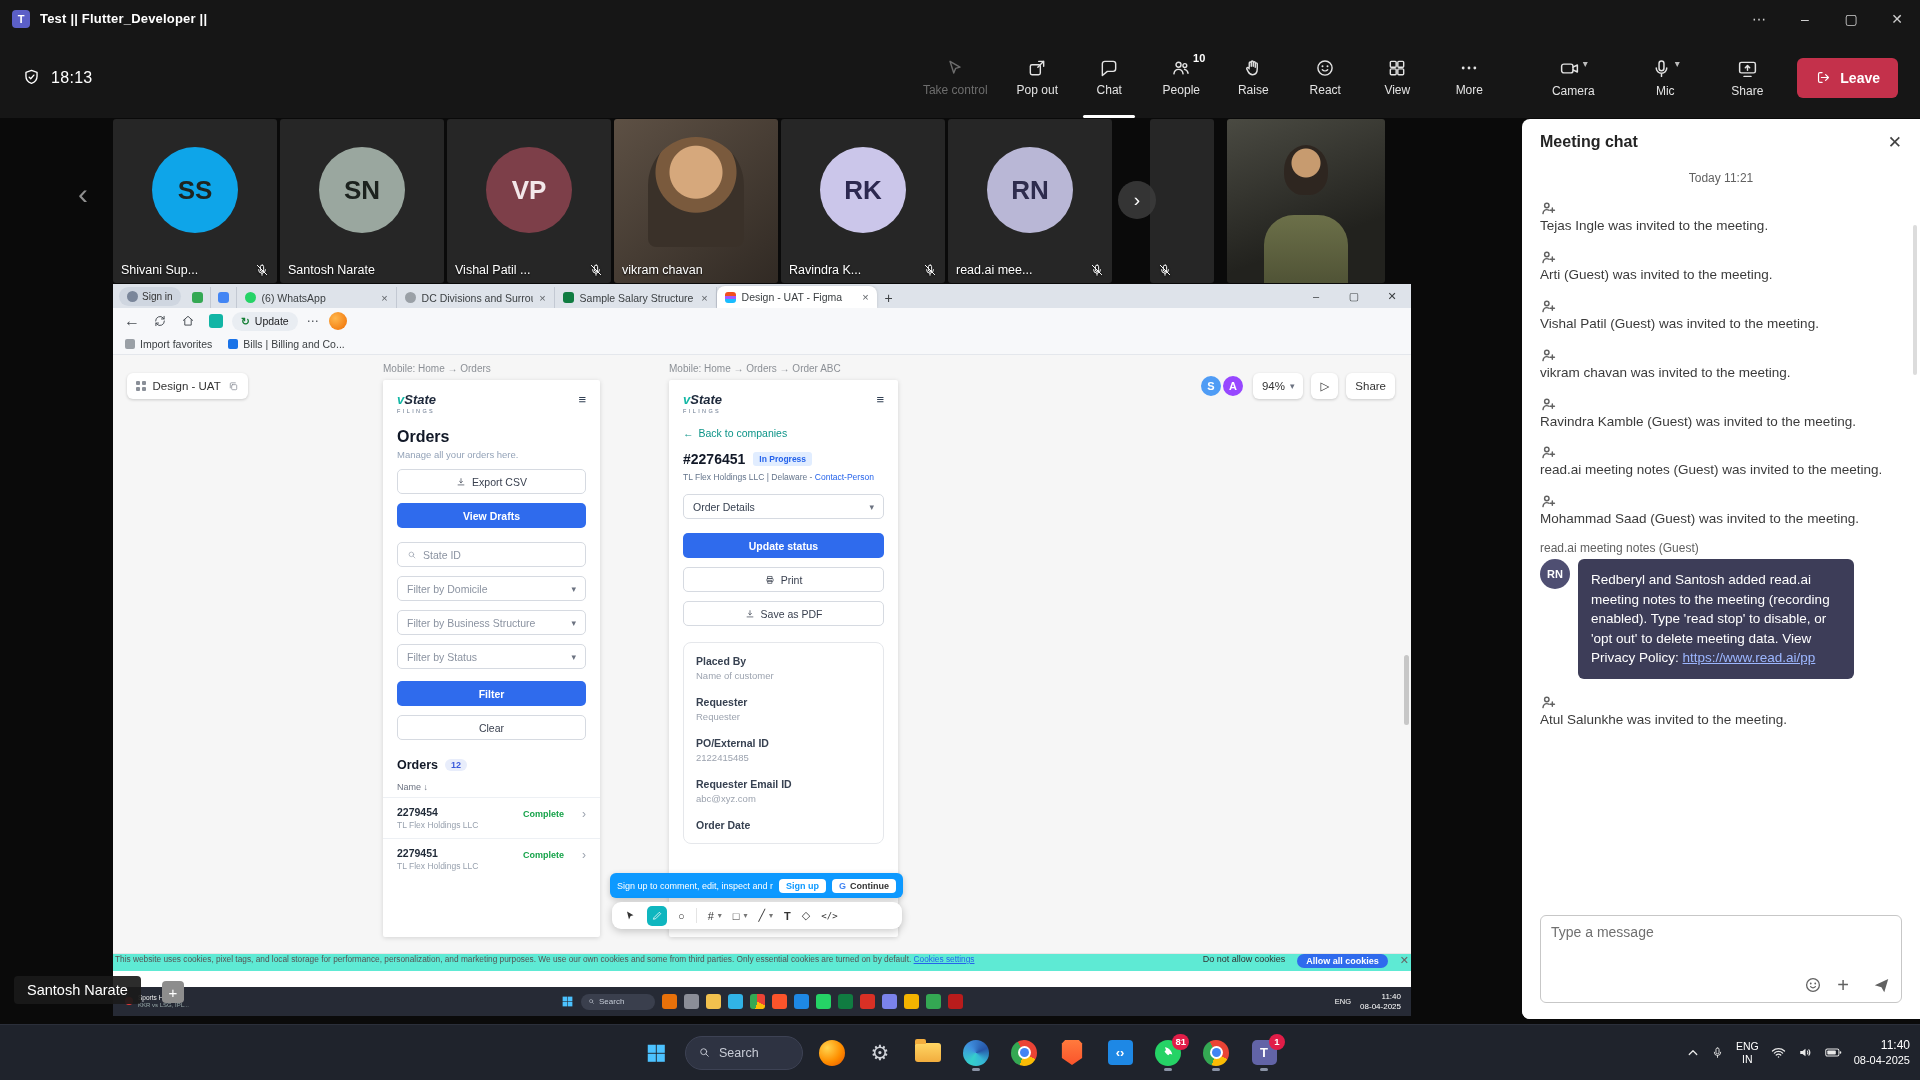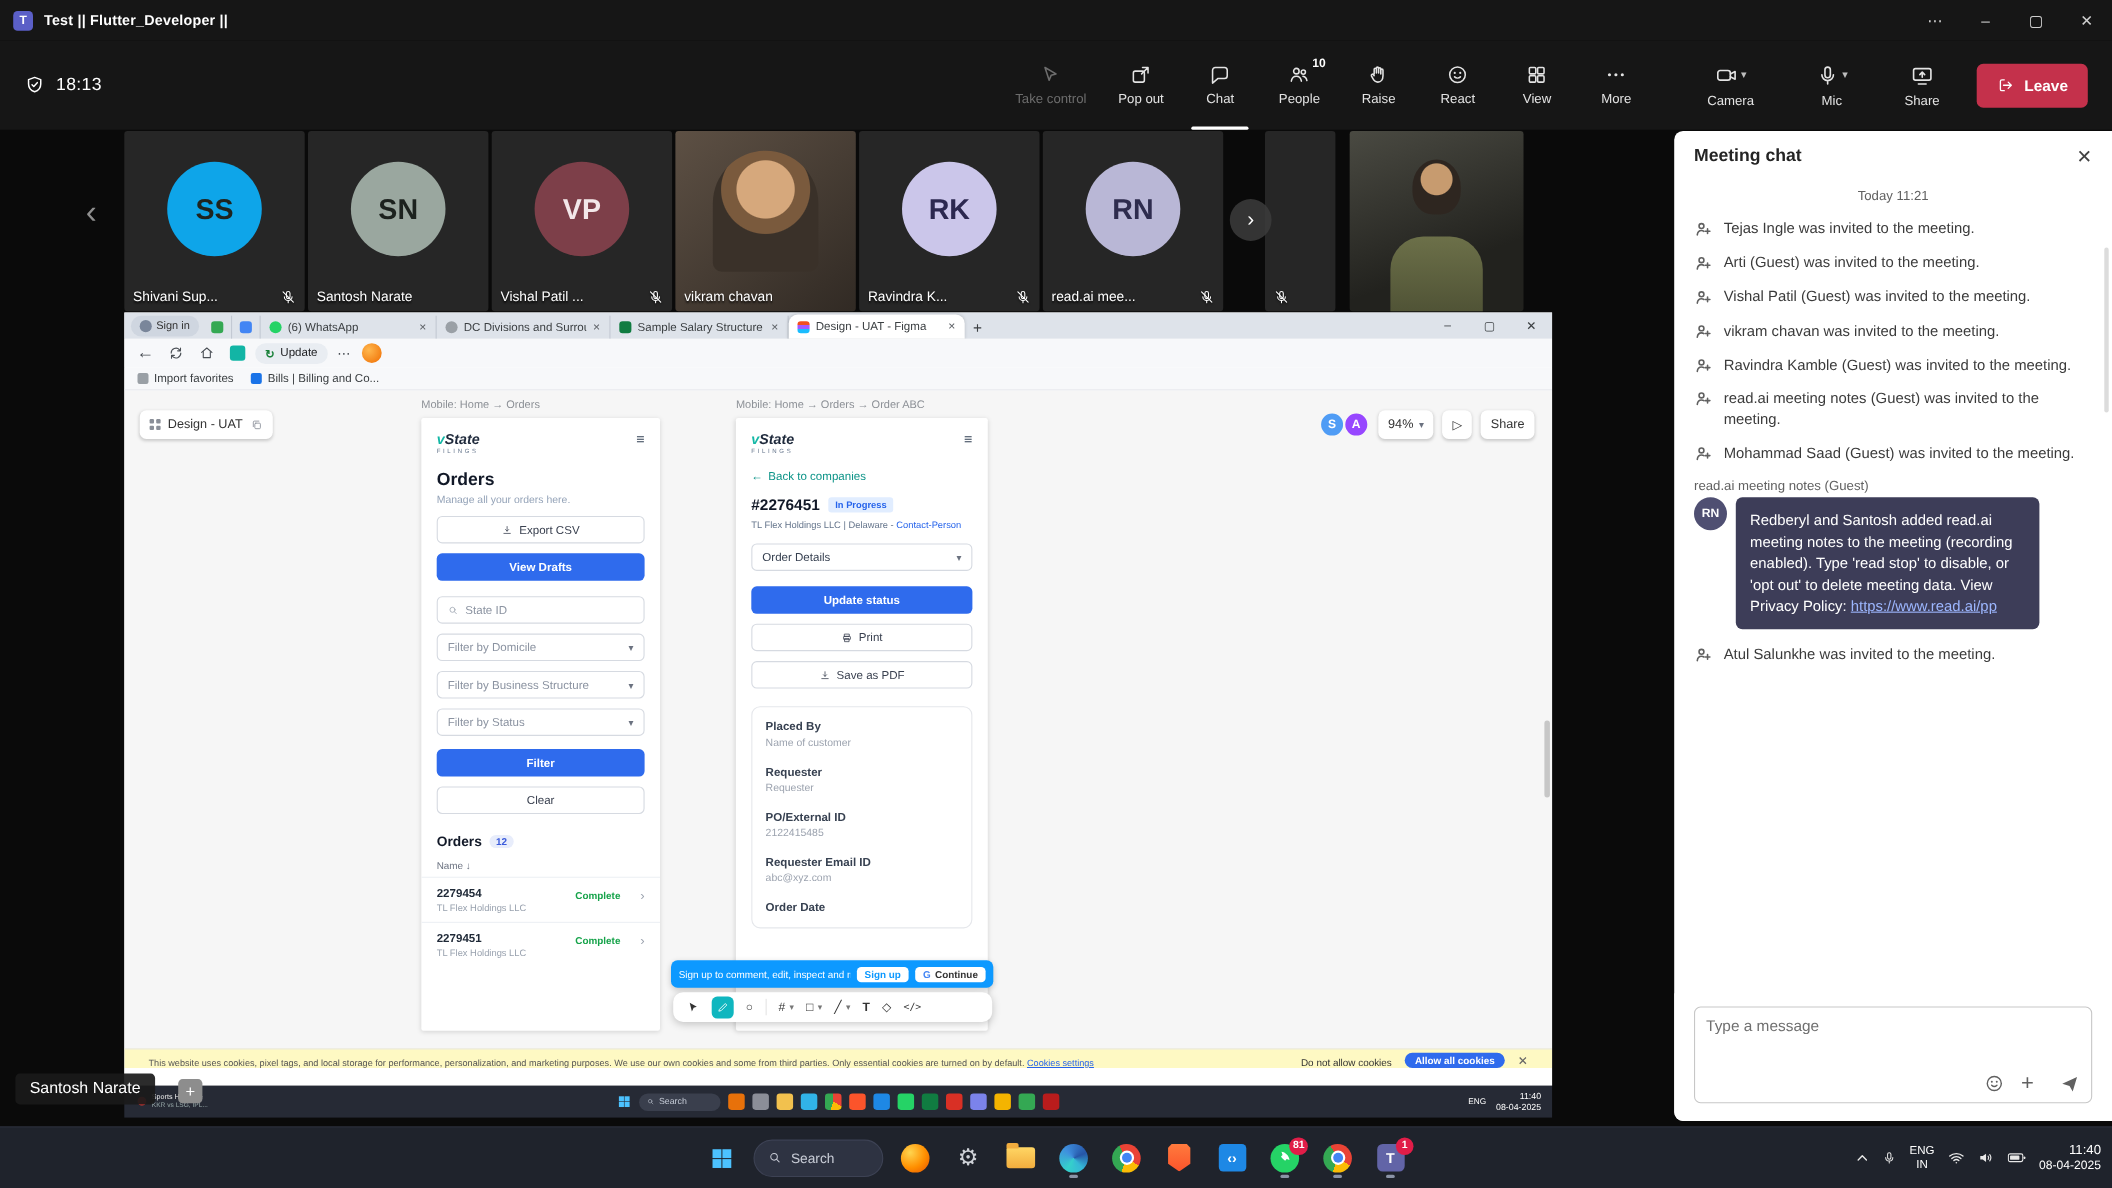--- a/index.html
+++ b/index.html
@@ -16,21 +16,21 @@
   .wc{width:46px;height:100%;display:flex;align-items:center;justify-content:center;color:#cfcfcf;font-size:14px;}
 
   
   .toolbar{position:absolute;top:37px;left:0;right:0;height:81px;background:#161616;display:flex;align-items:center;color:#e8e8e8;}
   .timer-group{display:flex;align-items:center;gap:10px;margin-left:22px;color:#fff;}
   .timer{font-size:16px;font-weight:400;letter-spacing:.3px;}
   .tb-actions{margin-left:auto;display:flex;align-items:center;height:100%;}
   .tbtn{position:relative;width:72px;height:100%;display:flex;flex-direction:column;align-items:center;justify-content:center;gap:5px;font-size:12px;color:#e3e3e3;cursor:pointer;}
   .tbtn.wide{width:92px;}
   .tbtn.disabled{color:#6d6d6d;}
-  .tbtn-ic{display:flex;align-items:center;}
+  .tbtn-ic{display:flex;align-items:flex-start;}
   .tbtn.active::after{content:"";position:absolute;bottom:0;left:50%;transform:translateX(-50%);width:52px;height:3px;border-radius:3px;background:#ffffff;}
   .people-wrap{position:relative;}
   .people-badge{position:absolute;top:-6px;right:-14px;font-size:11px;font-weight:700;color:#fff;}
   .chev-mini{font-size:10px;color:#bdbdbd;margin-left:3px;}
   .group-gap{width:22px;}
   .leave-btn{margin:0 22px 0 14px;height:40px;padding:0 18px;background:#c4314b;border-radius:6px;display:flex;align-items:center;gap:8px;color:#fff;font-size:14px;font-weight:700;cursor:pointer;}
 
   
   .strip{position:absolute;top:119px;left:0;width:1522px;height:166px;}
   .tile{position:absolute;top:0;width:164px;height:164px;background:#262626;border-radius:3px;overflow:hidden;}
@@ -129,21 +129,21 @@
   .fb-signup{background:#fff;color:#0d99ff;font-size:9px;font-weight:700;border-radius:4px;padding:2px 7px;cursor:pointer;}
   .fb-continue{background:#fff;color:#333;font-size:9px;font-weight:600;border-radius:4px;padding:2px 7px;display:flex;align-items:center;gap:4px;cursor:pointer;}
   .g-g{color:#4285F4;font-weight:700;}
   .fig-toolbar{position:absolute;left:499px;top:547px;width:290px;height:27px;background:#fff;border-radius:9px;box-shadow:0 2px 8px rgba(0,0,0,.22);display:flex;align-items:center;gap:11px;padding:0 12px;color:#333;font-size:11px;}
   .ft-sel{width:20px;height:20px;border-radius:5px;background:#0fb6bf;color:#fff;display:flex;align-items:center;justify-content:center;}
   .ft-sep{width:1px;height:15px;background:#e4e4e4;}
   .ft-car{font-size:8px;color:#777;margin-left:-7px;}
   .scroll-thumb{position:absolute;right:2px;top:300px;width:5px;height:70px;background:#c7c7c7;border-radius:3px;}
 
   
-  .cookie{position:absolute;left:0;right:0;bottom:16px;height:18px;background:#fef9c3;border-top:1px solid #e7e7e7;display:flex;align-items:flex-end;padding:0 22px;gap:12px;}
+  .cookie{position:absolute;left:0;right:0;bottom:16px;height:18px;background:#5eead4;border-top:1px solid #e7e7e7;display:flex;align-items:flex-start;padding:0 2px;gap:12px;}
   .ck-text{font-size:8.3px;color:#555;white-space:nowrap;overflow:hidden;flex:1;min-width:0;}
   .ck-link{color:#2563eb;text-decoration:underline;cursor:pointer;}
   .ck-deny{font-size:9px;color:#333;white-space:nowrap;cursor:pointer;}
   .ck-allow{background:#2f6bed;color:#fff;font-size:9px;font-weight:600;border-radius:8px;padding:2px 9px;white-space:nowrap;cursor:pointer;}
   .ck-x{font-size:11px;color:#666;cursor:pointer;}
   .browser-bottom{position:absolute;left:0;right:0;bottom:0;height:16px;background:#fff;}
 
   
   .inner-task{position:absolute;left:113px;top:987px;width:1298px;height:29px;background:#262a35;display:flex;align-items:center;padding:0 10px;}
   .it-news{display:flex;align-items:center;gap:5px;margin-left:2px;}
@@ -160,21 +160,21 @@
   .presenter-label{position:absolute;left:14px;top:976px;background:rgba(26,26,26,.92);color:#fff;font-size:14.5px;padding:6px 13px;border-radius:4px;z-index:60;}
   .share-plus{position:absolute;left:162px;top:981px;width:22px;height:22px;background:#8d8d8d;border-radius:4px;color:#fff;display:flex;align-items:center;justify-content:center;font-size:15px;z-index:60;cursor:pointer;}
 
   
   .chat-panel{position:absolute;left:1522px;top:119px;width:398px;height:900px;background:#fff;border-radius:8px 0 0 8px;overflow:hidden;}
   .cp-head{height:46px;display:flex;align-items:center;padding:0 18px;}
   .cp-title{font-size:16px;font-weight:700;color:#242424;}
   .cp-close{margin-left:auto;font-size:17px;color:#424242;cursor:pointer;}
   .cp-body{position:absolute;top:46px;bottom:120px;left:0;right:0;overflow:hidden;padding:0 18px;}
   .cp-date{text-align:center;font-size:12px;color:#616161;margin:6px 0 14px;}
-  .ev{display:flex;gap:10px;margin-bottom:12px;}
+  .ev{display:flex;margin-bottom:12px;flex-direction:column;}
   .ev-ic{flex-shrink:0;color:#616161;margin-top:1px;display:flex;}
   .ev-tx{font-size:13.5px;color:#3b3b3b;line-height:1.4;}
   .sender{font-size:12px;color:#616161;margin:8px 0 4px 0;}
   .msg-row{display:flex;gap:8px;align-items:flex-start;margin-bottom:14px;}
   .msg-av{width:30px;height:30px;border-radius:50%;background:#4f4f72;color:#fff;font-size:11px;font-weight:700;display:flex;align-items:center;justify-content:center;flex-shrink:0;}
   .bubble{width:276px;background:#3d3d58;border-radius:6px;padding:11px 13px;font-size:13.5px;line-height:1.45;color:#fff;}
   .bubble-link{color:#9db7ff;text-decoration:underline;cursor:pointer;word-break:break-all;}
   .cp-scroll{position:absolute;right:3px;top:60px;width:4px;height:150px;border-radius:2px;background:#dcdcdc;}
   .cp-input-wrap{position:absolute;left:0;right:0;bottom:0;padding:12px 18px 16px;background:#fff;}
   .cp-input-box{position:relative;height:88px;border:1px solid #c7c7c7;border-radius:6px;background:#fff;}

